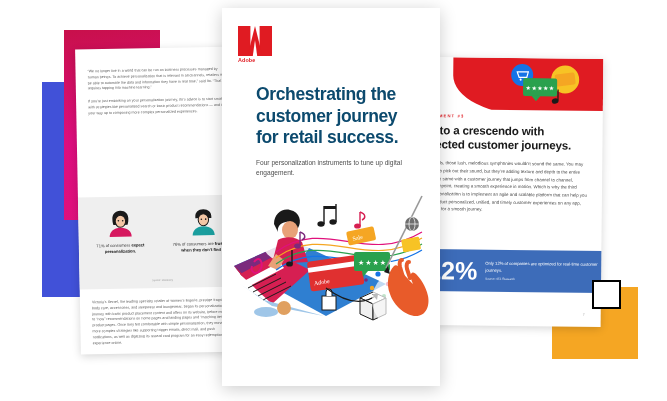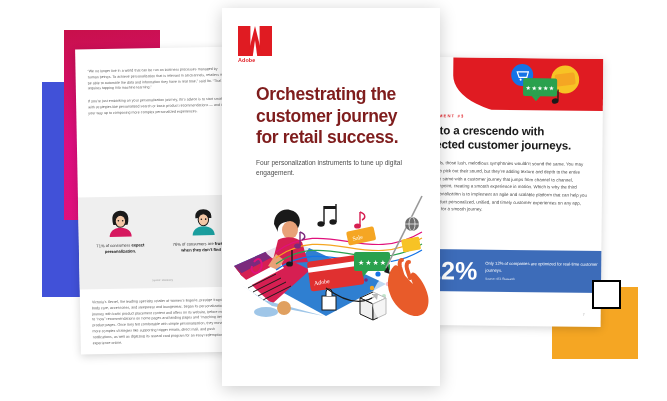--- a/index.html
+++ b/index.html
@@ -180,21 +180,21 @@
     z-index: 5;
   }
   #adobe-logo { position: absolute; left: 16px; top: 18px; width: 40px; }
   #adobe-logo .mark { display:block; }
   #adobe-logo .word {
     font-size: 5.4px; font-weight: bold; color: #e01b22;
     letter-spacing: .1px; margin-top: 1px; text-align:left;
   }
   #cover-title {
     position: absolute; left: 34px; top: 76px; width: 168px;
-    font-size: 17.5px; font-weight: bold; color: #7f1d1d;
+    font-size: 17.5px; font-weight: bold; color: #0c4a6e;
     line-height: 1.24; letter-spacing: -.35px;
   }
   #cover-sub {
     position: absolute; left: 34px; top: 150px; width: 150px;
     font-size: 6.6px; color: #4f4f4f; line-height: 1.58;
   }
   #cover-illo { position: absolute; left: 4px; top: 180px; width: 210px; height: 180px; }
 
   
   #selection-marker {

